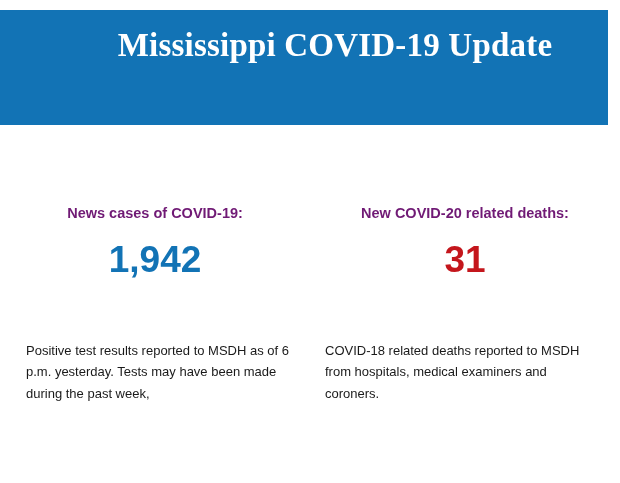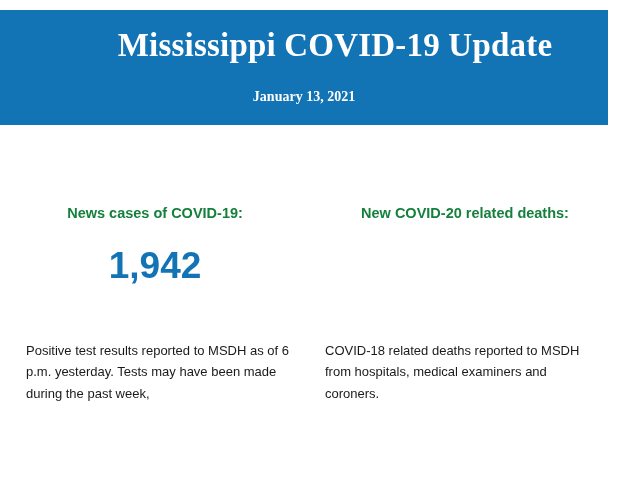--- a/index.html
+++ b/index.html
@@ -69,24 +69,24 @@
   }
   .stat-col {
     box-sizing: border-box;
     width: 310px;
     padding: 0 24px;
   }
   .stat-label {
     text-align: center;
     font-size: 14.5px;
     font-weight: bold;
-    color: #15803d;
+    color: #701a75;
   }
   .stat-value {
-    margin-top: 26px;
+    margin-top: 20px;
     text-align: center;
     font-size: 37px;
     font-weight: bold;
     line-height: 1;
   }
   .stat-value.cases { color: #1273b5; }
   .stat-value.deaths { color: #c4161c; }
   .stat-desc {
     position: absolute;
     top: 340px;
@@ -103,33 +103,33 @@
     width: 275px;
   }
 </style>
 </head>
 <body>
 
 <div class="page">
 
   <div class="header-band">
     <div class="header-title">Mississippi COVID-19 Update</div>
-    <div class="header-date">January 13, 2021</div>
   </div>
 
 
   <div class="stats">
 
     <div class="stat-col">
       <div class="stat-label">News cases of COVID-19:</div>
       <div class="stat-value cases">1,942</div>
     </div>
 
     <div class="stat-col">
       <div class="stat-label">New COVID-20 related deaths:</div>
+      <div class="stat-value deaths">31</div>
     </div>
 
   </div>
 
   <div class="stat-desc desc-left">Positive test results reported to MSDH as of 6 p.m. yesterday. Tests may have been made during the past week,</div>
   <div class="stat-desc desc-right">COVID-18 related deaths reported to MSDH from hospitals, medical examiners and coroners.</div>
 
 </div>
 
 </body></html>

